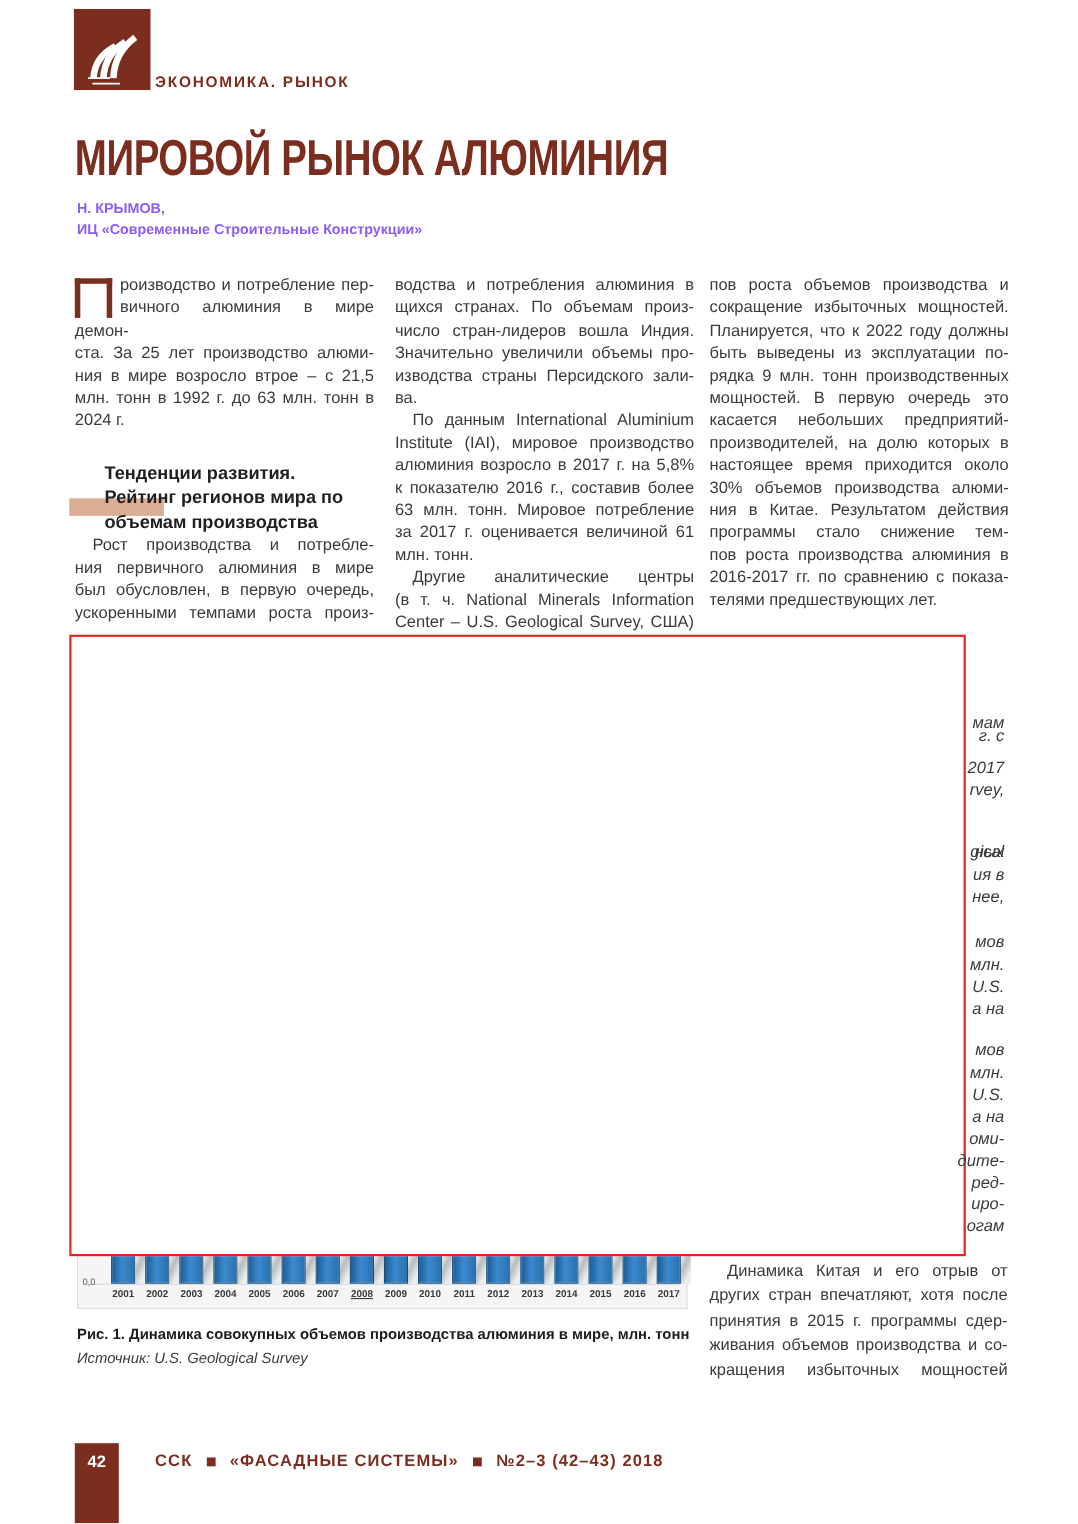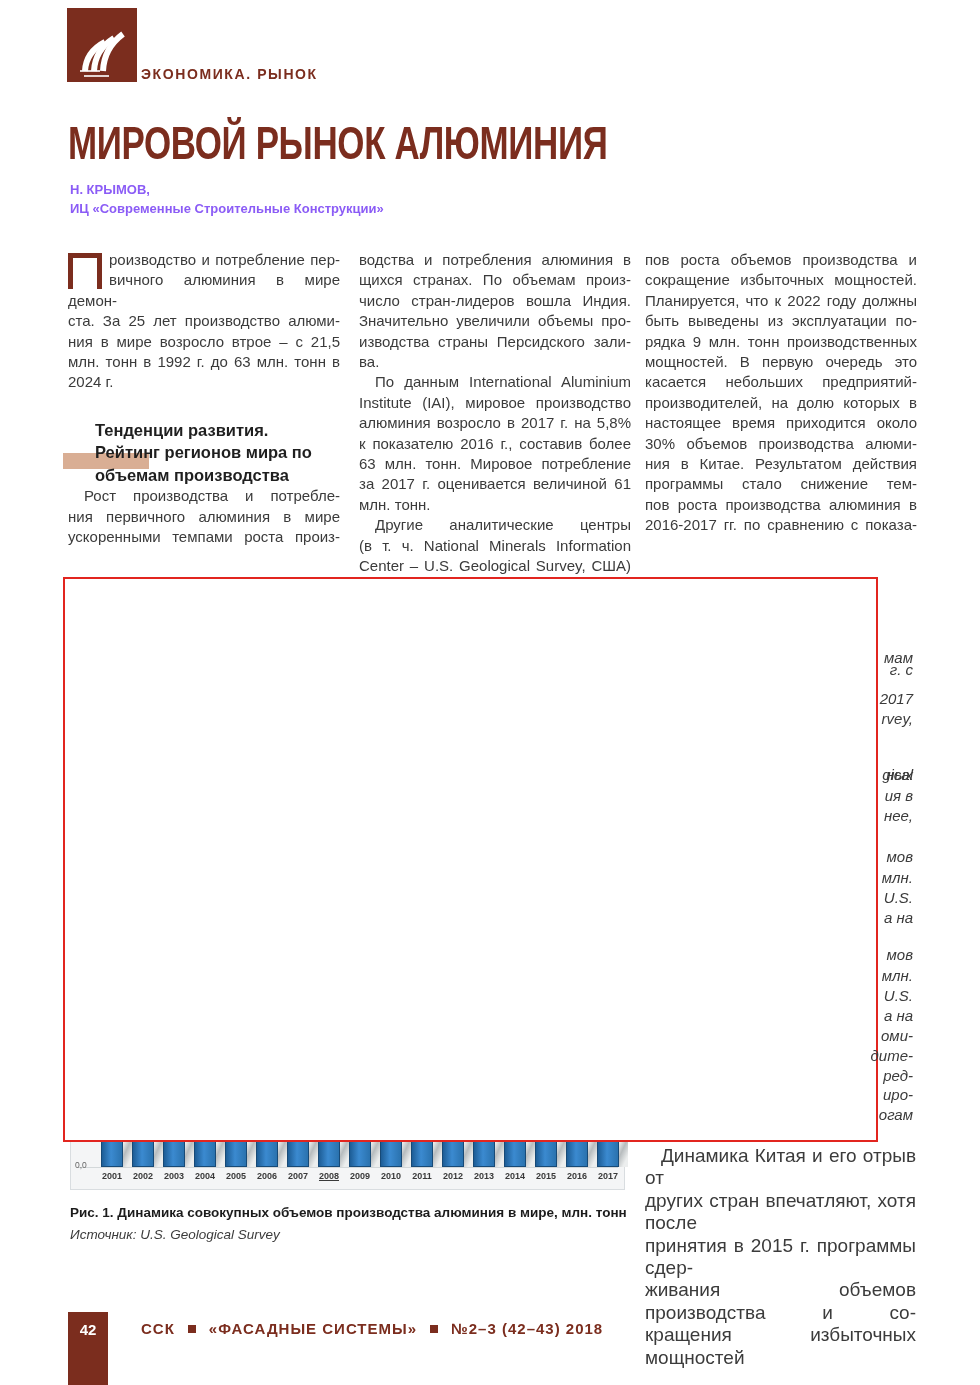--- a/index.html
+++ b/index.html
@@ -44,21 +44,21 @@
             background:linear-gradient(115deg,#fdfdfd 15%,#b7bcbe 48%,#eceeee 80%); }
   .xlabel { position:absolute; top:46px; width:31px; text-align:center; font-size:9px;
             font-weight:bold; color:#3a3a3a; }
   .ytick { position:absolute; left:4px; top:35px; font-size:8.5px; color:#666; }
 
   
   .caption-bold { left:70px; top:1205px; width:560px; font-size:13.5px; font-weight:bold; color:#1c1c1c; }
   .caption-src  { left:70px; top:1227px; font-size:13.5px; font-style:italic; color:#3b3b3b; }
 
   
-  .bottom-para { left:645px; top:1145px; width:271px; font-size:19px; color:#3b3b3b; }
+  .bottom-para { left:645px; top:1145px; width:271px; font-size:15px; color:#3b3b3b; }
   .bottom-para .line { line-height:22.4px; }
 
   
   .page-badge { left:68px; top:1312px; width:40px; height:73px; background:#7b2d1e; color:#ffffff;
                 font-size:15px; font-weight:bold; text-align:center; padding-top:9px; box-sizing:border-box; }
   .footer-line { left:141px; top:1320px; display:flex; align-items:center; gap:13px;
                  color:#7b2d1e; font-size:15px; font-weight:bold; letter-spacing:1px; }
   .footer-sq { width:8px; height:8px; background:#7b2d1e; }
 </style>
 </head>
@@ -96,20 +96,21 @@
         <div class="line">2024 г.</div>
       </div>
       <div class="heading">
         <div class="line">Тенденции развития.</div>
         <div class="line">Рейтинг регионов мира по</div>
         <div class="line">объемам производства</div>
       </div>
       <div class="para">
         <div class="line stretch indent">Рост производства и потребле-</div>
         <div class="line stretch">ния первичного алюминия в мире</div>
+        <div class="line stretch">был обусловлен, в первую очередь,</div>
         <div class="line stretch">ускоренными темпами роста произ-</div>
       </div>
     </div>
   <div class="abs col col-2">
       <div class="para">
         <div class="line stretch">водства и потребления алюминия в</div>
         <div class="line stretch">щихся странах. По объемам произ-</div>
         <div class="line stretch">число стран-лидеров вошла Индия.</div>
         <div class="line stretch">Значительно увеличили объемы про-</div>
         <div class="line stretch">изводства страны Персидского зали-</div>
@@ -139,20 +140,21 @@
         <div class="line stretch">рядка 9 млн. тонн производственных</div>
         <div class="line stretch">мощностей. В первую очередь это</div>
         <div class="line stretch">касается небольших предприятий-</div>
         <div class="line stretch">производителей, на долю которых в</div>
         <div class="line stretch">настоящее время приходится около</div>
         <div class="line stretch">30% объемов производства алюми-</div>
         <div class="line stretch">ния в Китае. Результатом действия</div>
         <div class="line stretch">программы стало снижение тем-</div>
         <div class="line stretch">пов роста производства алюминия в</div>
         <div class="line stretch">2016-2017 гг. по сравнению с показа-</div>
+        <div class="line">телями предшествующих лет.</div>
       </div>
     </div>
 
   <div class="abs chart-panel">
     <div class="baseline"></div>
     <div class="ytick">0,0</div>
     <div>
         <div class="bar" style="left: 30px;"></div>
         <div class="streak" style="left: 52px;"></div>
         <div class="xlabel" style="left: 25.5px;">2001</div>

